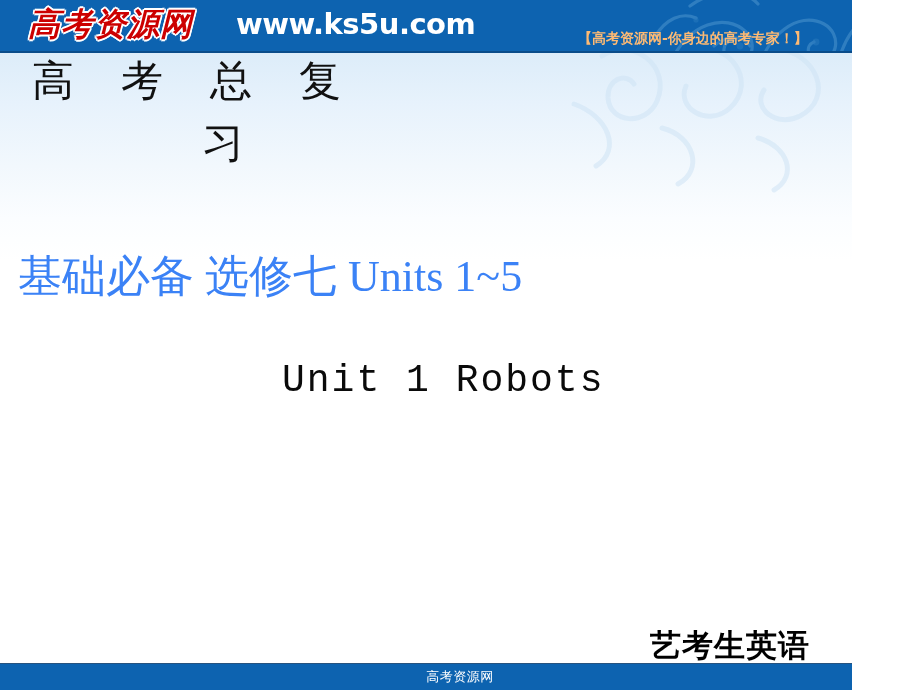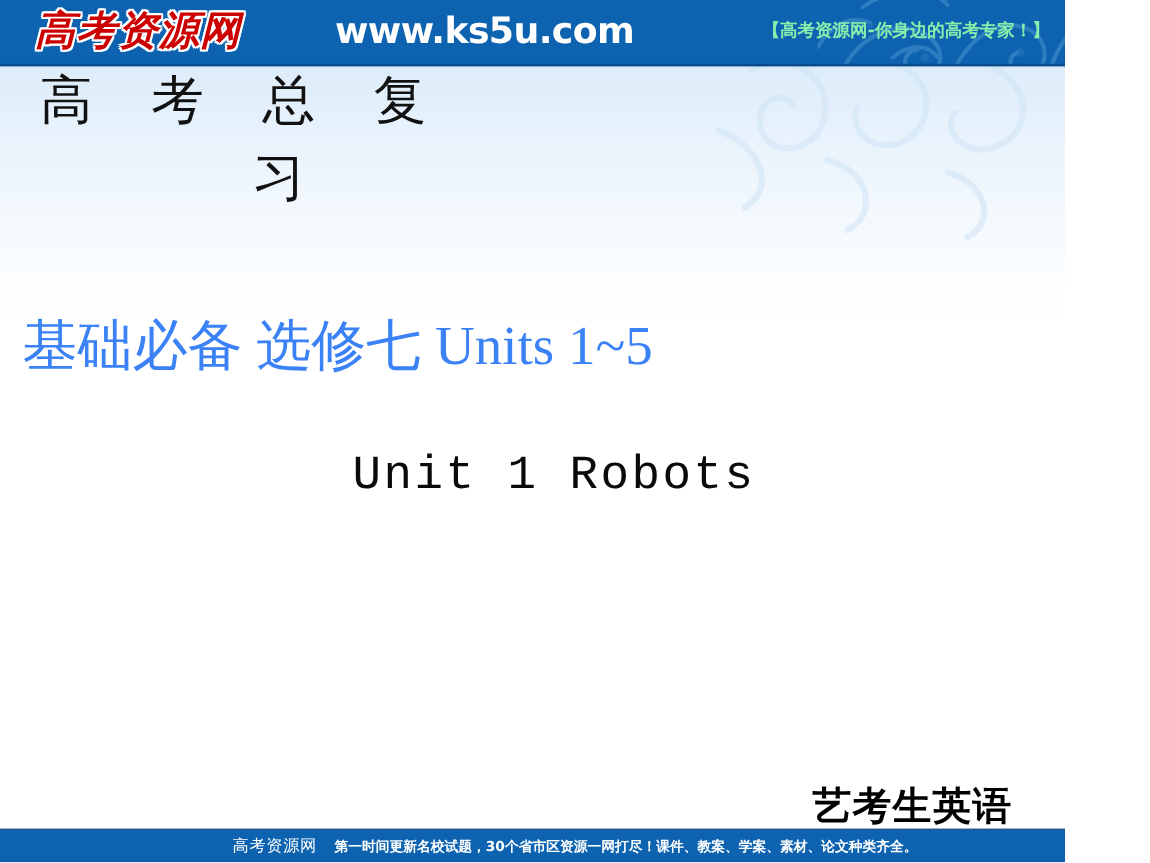--- a/index.html
+++ b/index.html
@@ -99,34 +99,32 @@
     position: absolute;
     left: 236px;
     top: 7px;
     font-family: "DejaVu Sans", "Liberation Sans", sans-serif;
     font-size: 29px;
     font-weight: bold;
     color: #ffffff;
     letter-spacing: -0.5px;
     white-space: nowrap;
     line-height: 34px;
-    margin-left: 32px;
   }
 
   .brand-tagline {
     position: absolute;
     left: 578px;
-    top: 15px;
+    top: 28px;
     font-family: "DejaVu Sans", "Liberation Sans", sans-serif;
     font-size: 14px;
     font-weight: bold;
-    color: #86efac;
+    color: #fdba74;
     white-space: nowrap;
     line-height: 20px;
-    margin-left: 32px;
   }
 
   
   .deck-title {
     position: absolute;
     left: 32px;
     top: 50px;
     width: 430px;
     z-index: 4;
     font-family: "Liberation Serif", "DejaVu Serif", serif;
@@ -281,17 +279,16 @@
 
   <div class="subject-line">基础必备  选修七  Units 1~5</div>
 
   <div class="unit-line">Unit 1  Robots</div>
 
   <div class="course-label">艺考生英语</div>
 
   <div class="footer-bar">
     <div class="footer-inner">
       <span class="footer-brand">高考资源网</span>
-      <span class="footer-slogan">第一时间更新名校试题，30个省市区资源一网打尽！课件、教案、学案、素材、论文种类齐全。</span>
     </div>
   </div>
 
 </div>
 
 </body></html>

